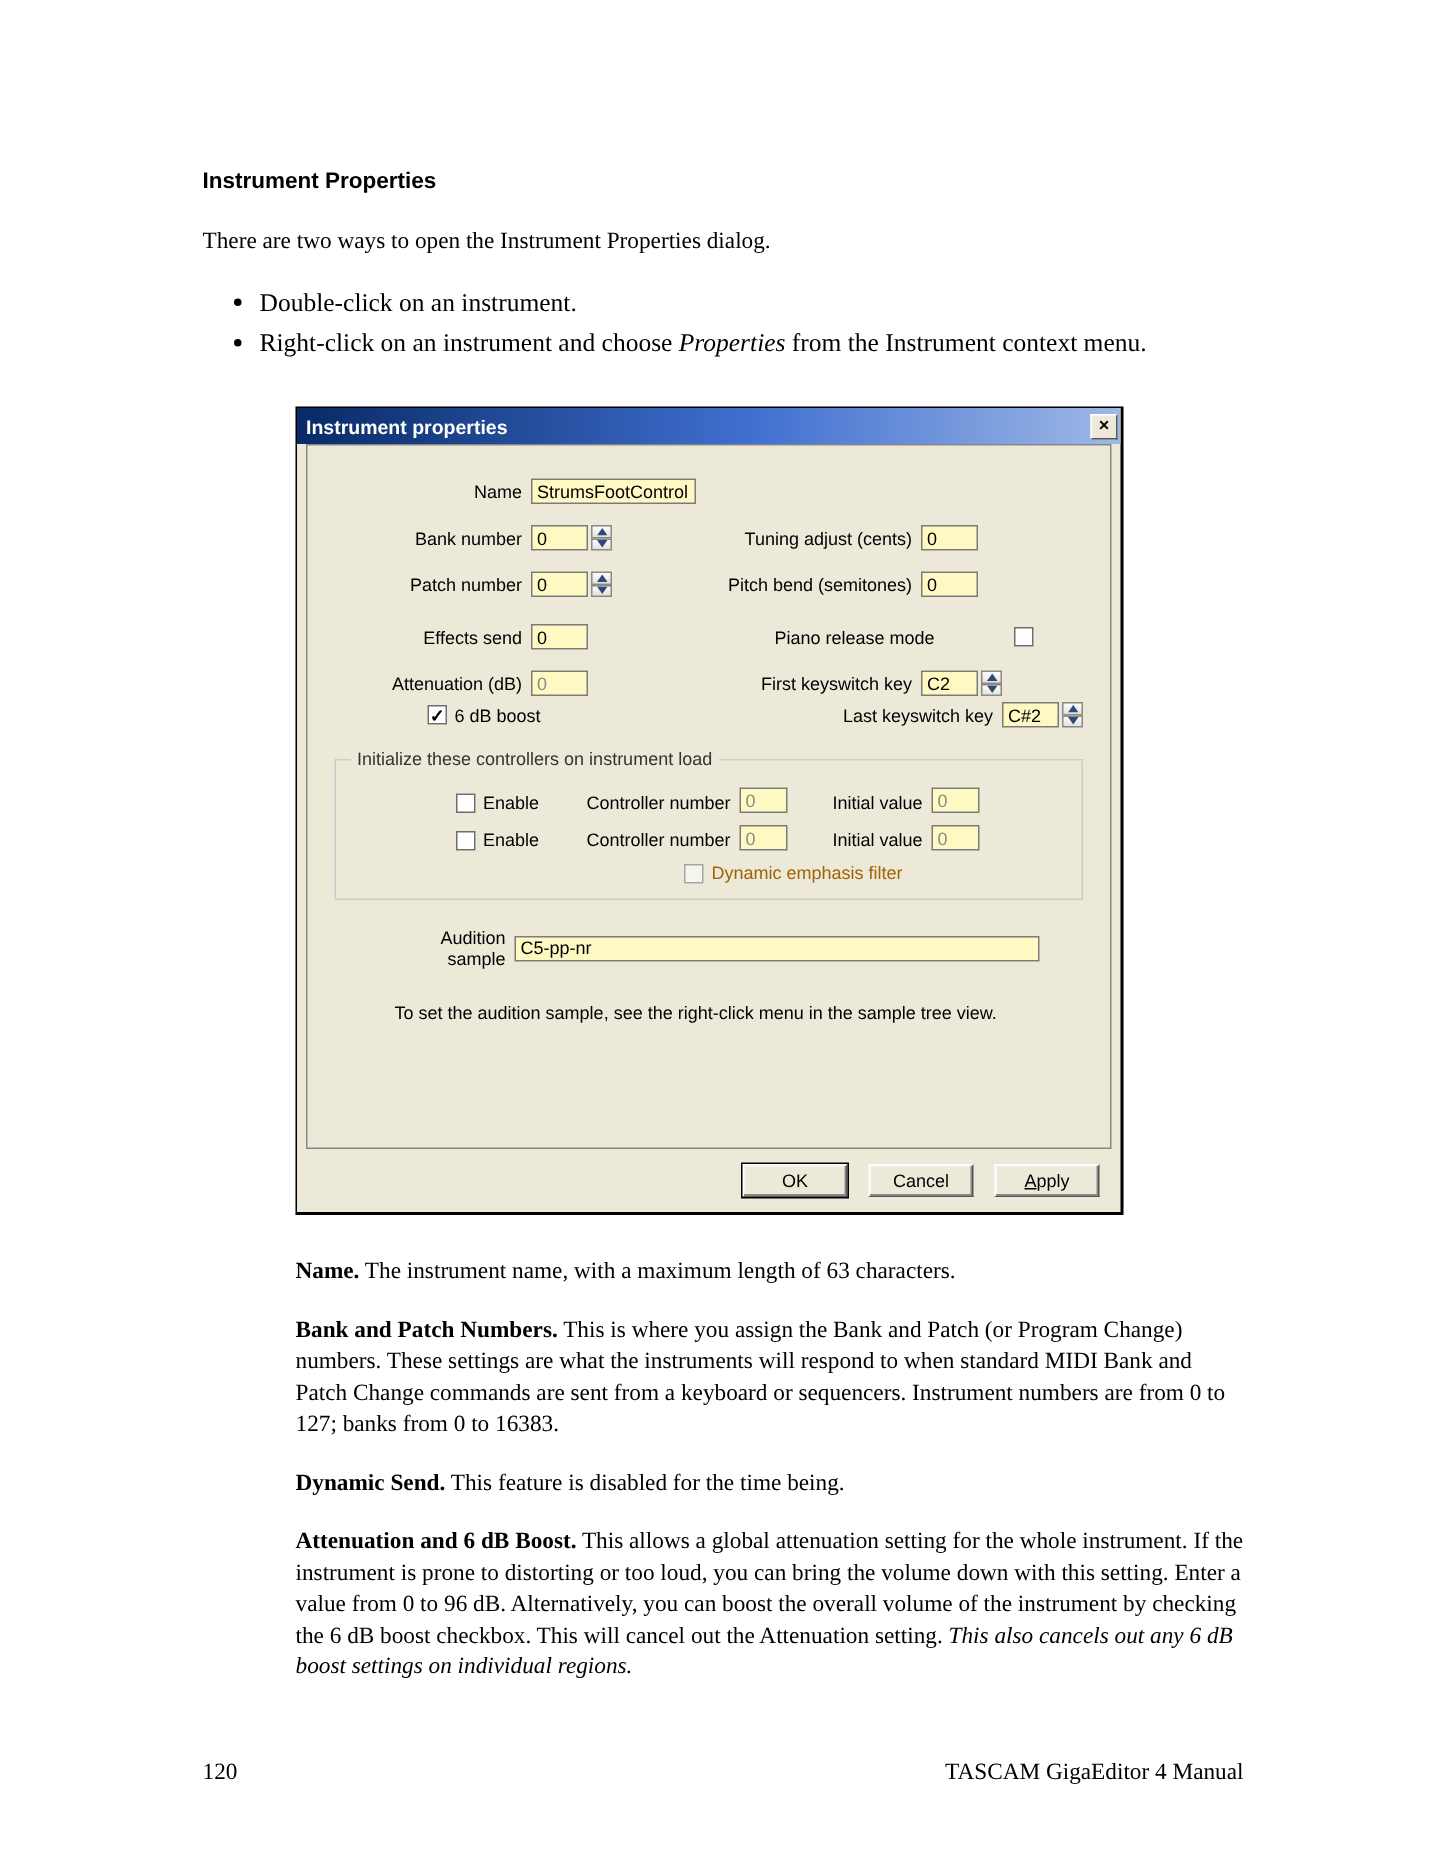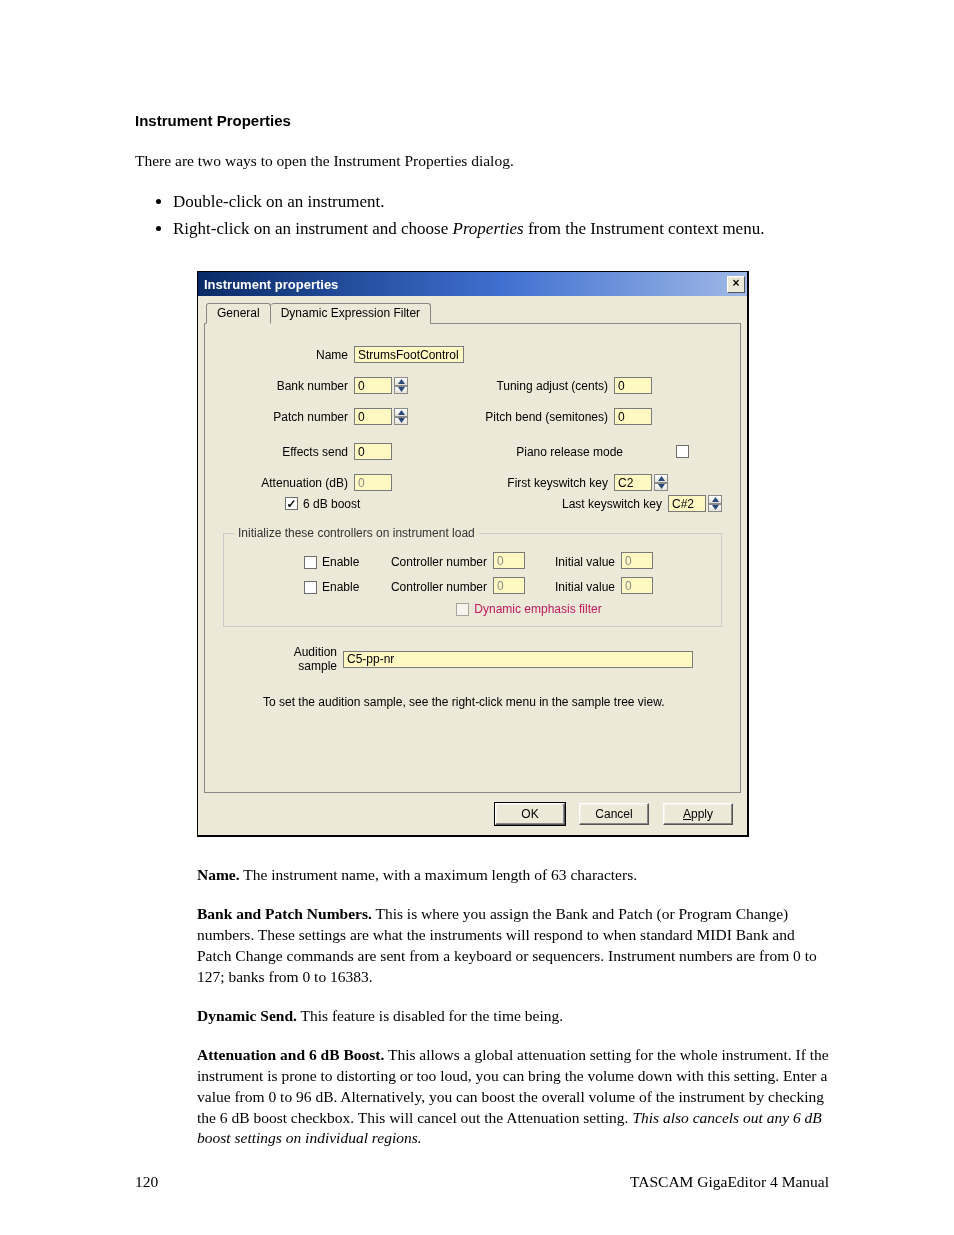--- a/index.html
+++ b/index.html
@@ -173,21 +173,21 @@
   }
   .chk.checked::before {
     content: "✓";
     font-size: 12px;
     line-height: 10px;
     font-weight: bold;
   }
   .chk-label {
     font-size: 12px;
   }
-  .chk-label.disabled { color: #be185d; }
+  .chk-label.disabled { color: #a16207; }
 
   fieldset.group {
     border: 1px solid #ccc;
     margin: 10px 0 18px 0;
     padding: 12px 10px 10px 10px;
   }
   fieldset.group legend {
     font-size: 12px;
     padding: 0 4px;
     color: #333;
@@ -263,26 +263,20 @@
     </li>
   </ul>
 
   <div class="shot-wrap">
     <div class="dialog">
       <div class="titlebar">
         <span>Instrument properties</span>
         <div class="close-btn">×</div>
       </div>
 
-      <div class="tab-strip">
-        <div class="tabs">
-          <div class="tab active">General</div>
-          <div class="tab inactive">Dynamic Expression Filter</div>
-        </div>
-      </div>
 
       <div class="tab-panel">
 
         <div class="row">
           <span class="lbl">Name</span>
           <input class="txt" style="width: 110px;" value="StrumsFootControl">
         </div>
 
         <div class="row">
           <div class="col-left" style="display:flex;align-items:center;">

